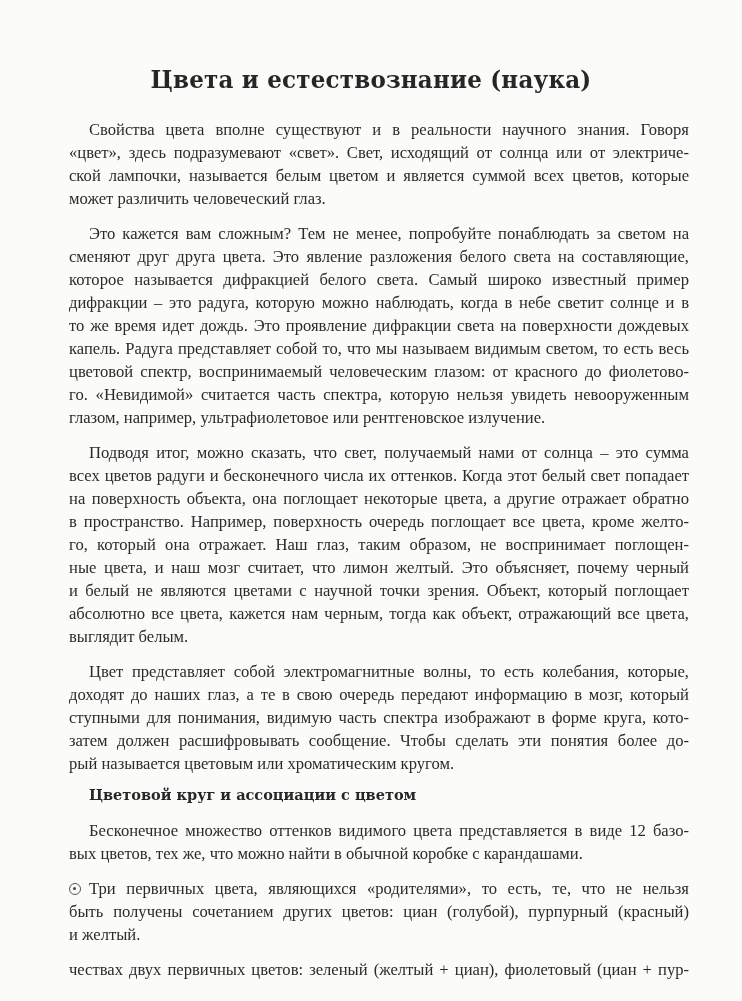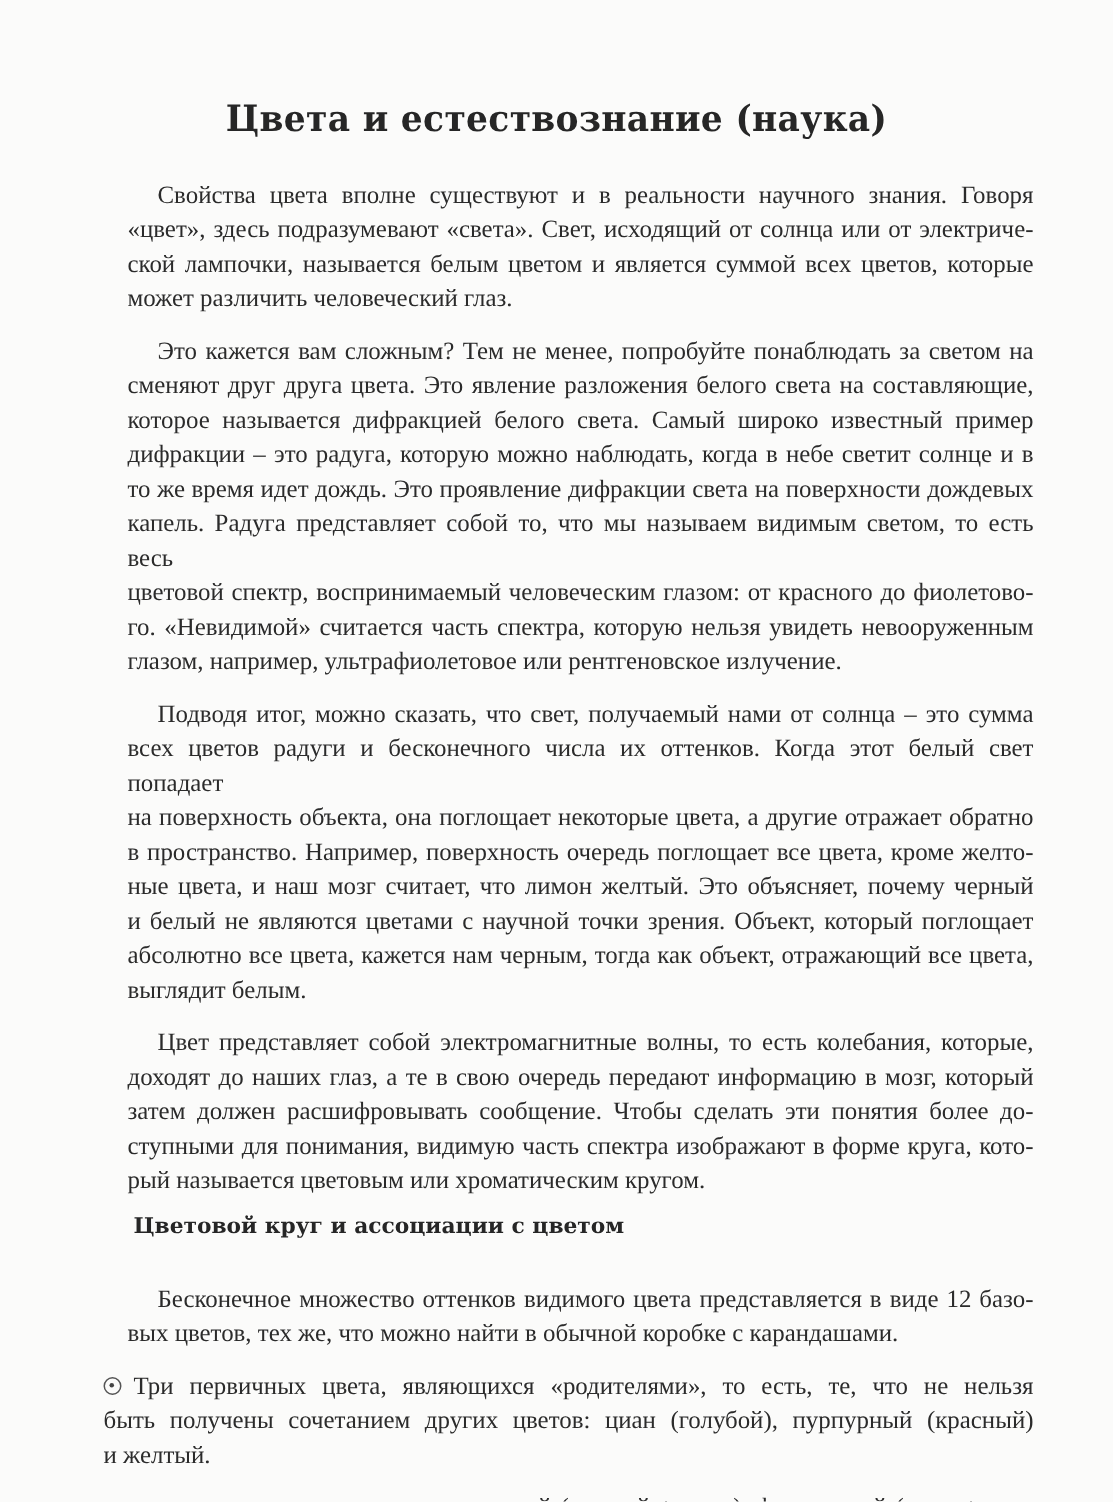--- a/index.html
+++ b/index.html
@@ -16,27 +16,27 @@
     font-family: "DejaVu Serif", serif;
     font-weight: bold; font-size: 23px; letter-spacing: 0.2px;
     color: #262626;
     transform: scaleY(1.05);
   }
   .body {
     position: absolute; left: 69px; top: 118px; width: 620px;
     font-size: 16.6px; line-height: 23px;
     text-align: justify;
   }
-  .para { margin: 0 0 12px 16px; text-indent: 20px; hyphens: manual; }
+  .para { margin: 0 0 12px 0; text-indent: 20px; hyphens: manual; }
   .para .ln { display: block; text-align: justify; text-align-last: justify; text-indent: 0; }
   .para .ln.first { padding-left: 20px; }
   .para .ln.last { text-align-last: left; }
   .subhead {
     font-family: "DejaVu Serif", serif; font-weight: bold;
-    font-size: 14.5px; margin: -4px 0 25px 20px; color: #262626;
+    font-size: 14.5px; margin: -4px 0 13px 20px; color: #262626;
   }
   .bullet { margin: 0 0 12px 0; }
   .bullet .ln { display: block; text-align: justify; text-align-last: justify; }
   .bullet .ln.last { text-align-last: left; }
   .bicon {
     display: inline-block; width: 12px; height: 12px; border: 1.5px solid #555;
     border-radius: 50%; position: relative; margin-right: 8px; vertical-align: -1px;
     box-sizing: border-box;
   }
   .bicon::after {
@@ -47,21 +47,21 @@
 </head>
 <body>
 
 <div class="page">
   <div class="title">Цвета и естествознание (наука)</div>
 
   <div class="body">
 
     <p class="para">
       <span class="ln first">Свойства цвета вполне существуют и в реальности научного знания. Говоря</span>
-      <span class="ln">«цвет», здесь подразумевают «света». Свет, исходящий от солнца или от электриче-</span>
+      <span class="ln">«цвет», здесь подразумевают «свет». Свет, исходящий от солнца или от электриче-</span>
       <span class="ln">ской лампочки, называется белым цветом и является суммой всех цветов, которые</span>
       <span class="ln last">может различить человеческий глаз.</span>
     </p>
 
     <p class="para">
       <span class="ln first">Это кажется вам сложным? Тем не менее, попробуйте понаблюдать за светом на</span>
       <span class="ln">сменяют друг друга цвета. Это явление разложения белого света на составляющие,</span>
       <span class="ln">которое называется дифракцией белого света. Самый широко известный пример</span>
       <span class="ln">дифракции – это радуга, которую можно наблюдать, когда в небе светит солнце и в</span>
       <span class="ln">то же время идет дождь.  Это проявление дифракции света на поверхности дождевых</span>
@@ -69,31 +69,32 @@
       <span class="ln">цветовой спектр, воспринимаемый человеческим глазом: от красного до фиолетово-</span>
       <span class="ln">го.  «Невидимой» считается часть спектра, которую нельзя увидеть невооруженным</span>
       <span class="ln last">глазом, например, ультрафиолетовое или рентгеновское излучение.</span>
     </p>
 
     <p class="para">
       <span class="ln first">Подводя итог, можно сказать, что свет, получаемый нами от солнца – это сумма</span>
       <span class="ln">всех цветов радуги и бесконечного числа их оттенков. Когда этот белый свет попадает</span>
       <span class="ln">на поверхность объекта, она поглощает некоторые цвета, а другие отражает обратно</span>
       <span class="ln">в пространство. Например, поверхность очередь поглощает все цвета, кроме желто-</span>
+      <span class="ln">го, который она отражает.  Наш глаз, таким образом, не воспринимает поглощен-</span>
       <span class="ln">ные цвета, и наш мозг считает, что лимон желтый. Это объясняет, почему черный</span>
       <span class="ln">и белый не являются цветами с научной точки зрения. Объект, который поглощает</span>
       <span class="ln">абсолютно все цвета, кажется нам черным, тогда как объект, отражающий все цвета,</span>
       <span class="ln last">выглядит белым.</span>
     </p>
 
     <p class="para">
       <span class="ln first"> Цвет представляет собой электромагнитные волны, то есть колебания, которые,</span>
       <span class="ln">доходят до наших глаз, а те в свою очередь передают информацию в мозг, который</span>
+      <span class="ln">ступными для понимания, видимую часть спектра изображают в форме круга, кото-</span>
       <span class="ln">затем должен расшифровывать сообщение.  Чтобы сделать эти понятия более до-</span>
-      <span class="ln">ступными для понимания, видимую часть спектра изображают в форме круга, кото-</span>
       <span class="ln last">рый называется цветовым или хроматическим кругом.</span>
     </p>
 
     <div class="subhead">Цветовой круг и ассоциации с цветом</div>
 
     <p class="para">
       <span class="ln first">Бесконечное множество оттенков видимого цвета представляется в виде 12 базо-</span>
       <span class="ln last">вых цветов,  тех же, что можно найти в обычной коробке с карандашами.</span>
     </p>
 

